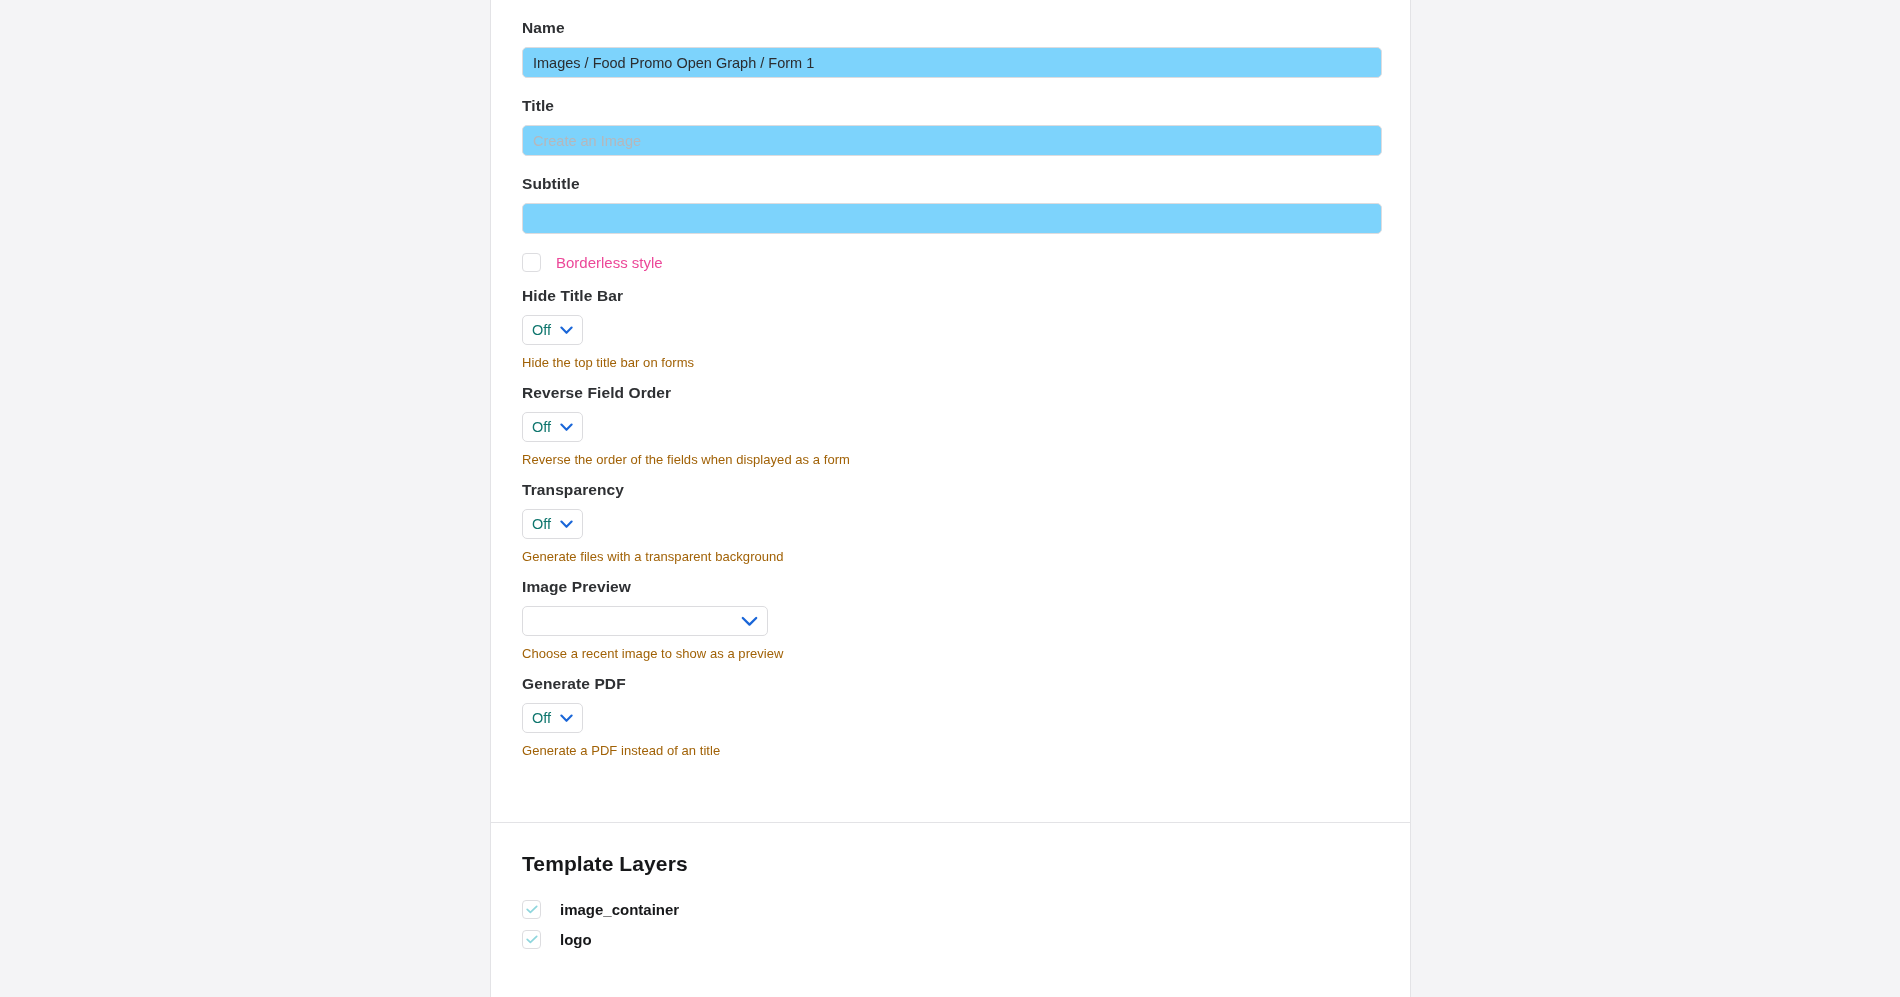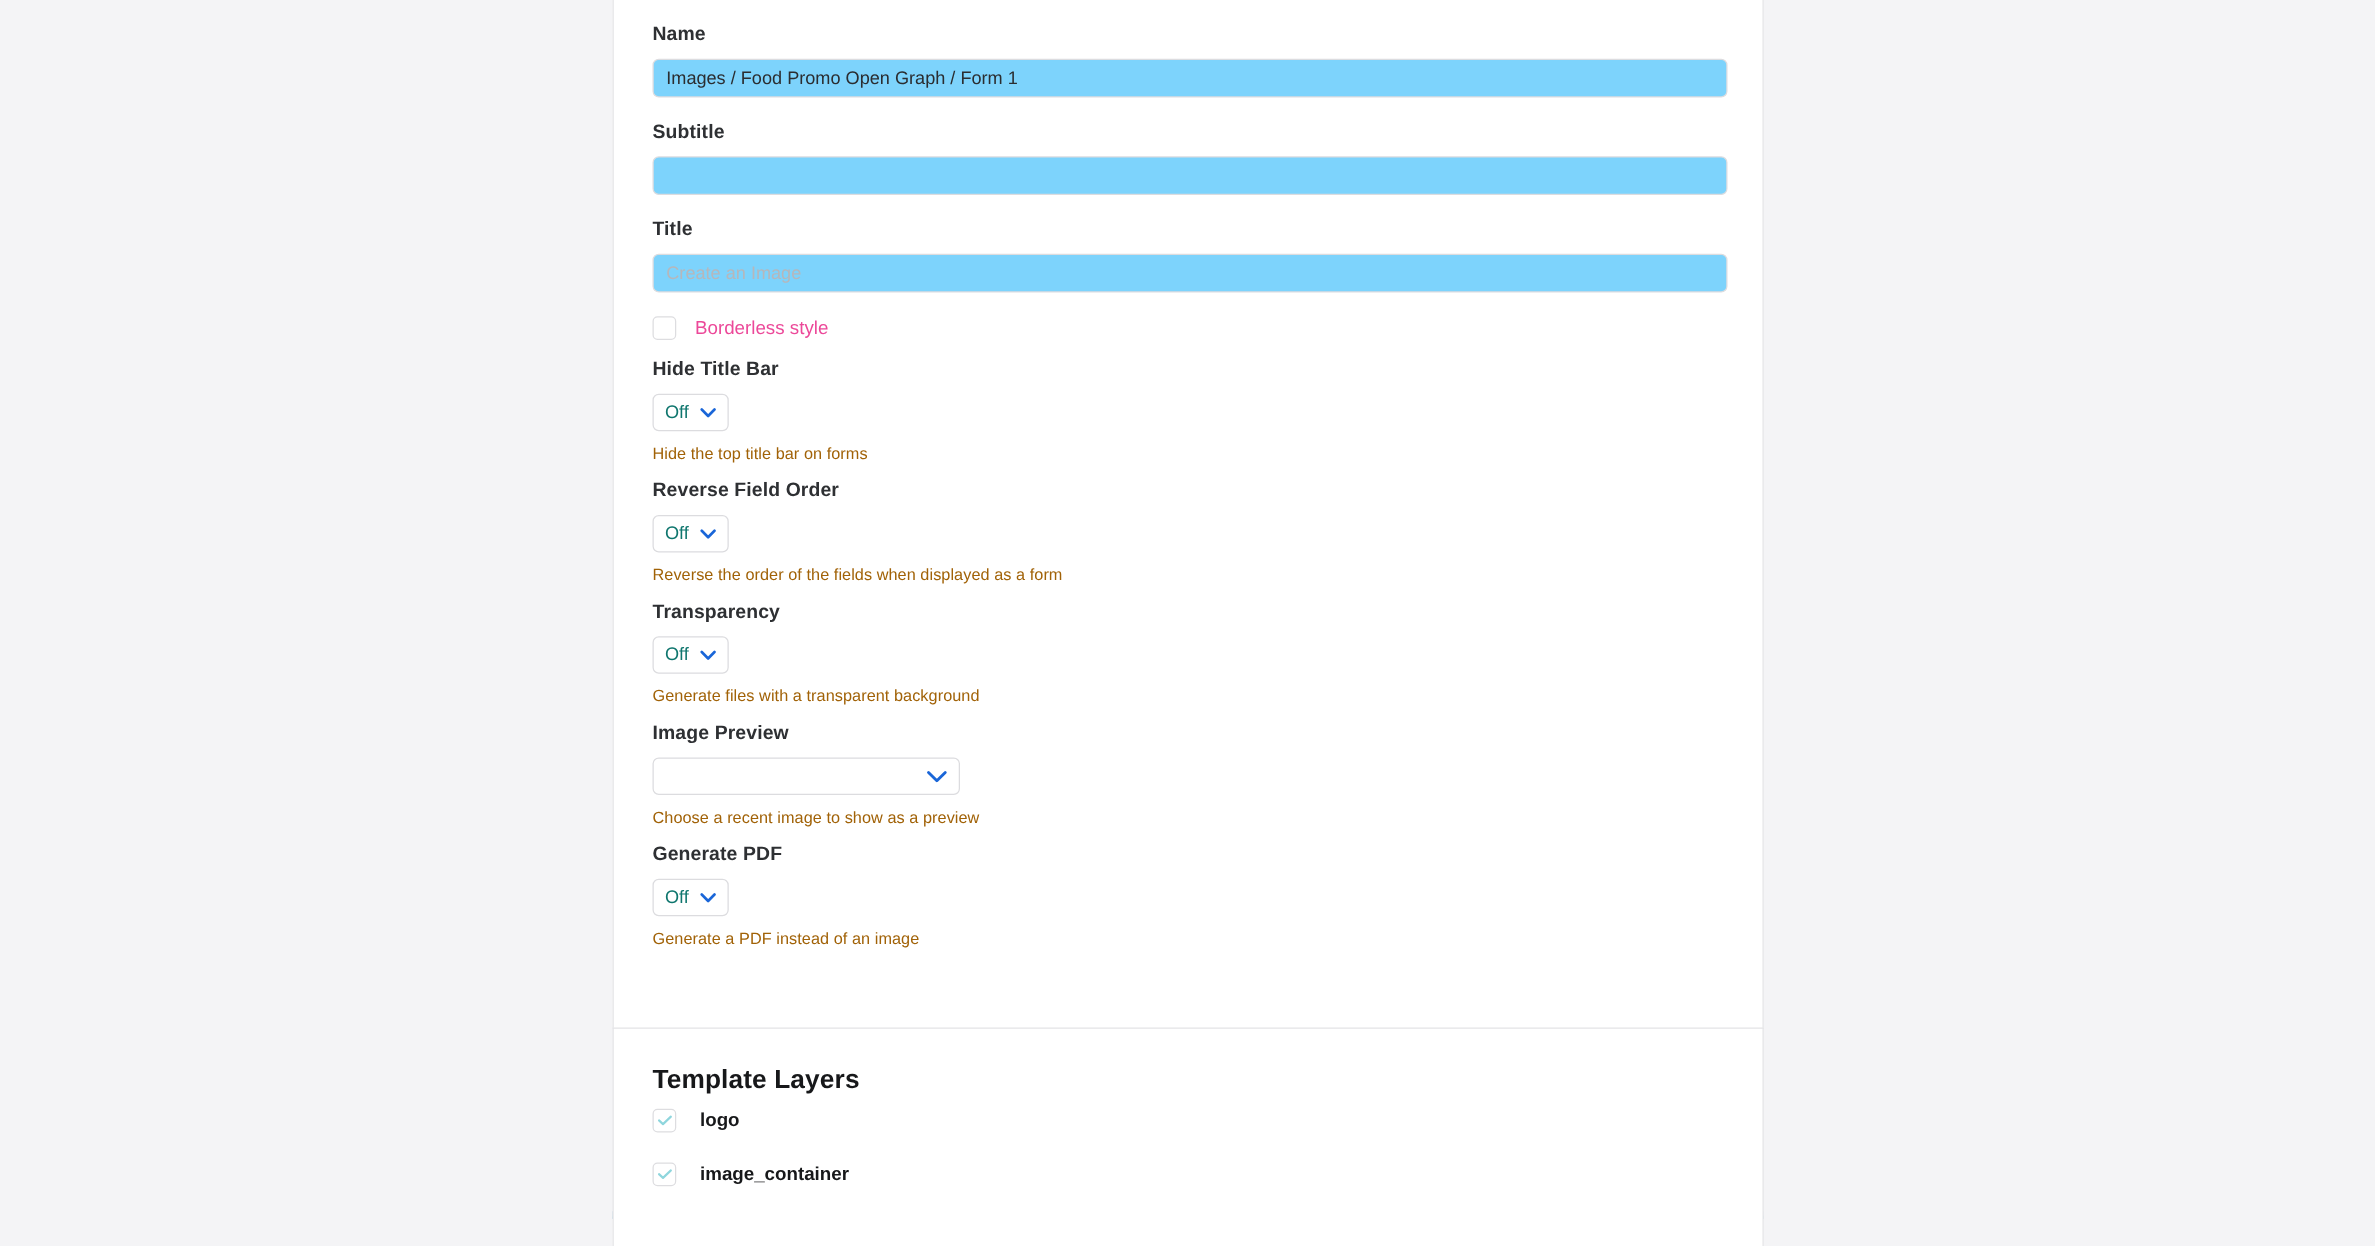--- a/index.html
+++ b/index.html
@@ -127,27 +127,27 @@
 
   <div class="card" id="settings-card">
     <div class="card-inner">
 
       <div class="field" style="padding-top:20px;">
         <div class="field-label">Name</div>
         <input class="text-input" type="text" style="margin-top: 10px;" value="Images / Food Promo Open Graph / Form 1">
       </div>
 
       <div class="field" style="margin-top:19px;">
+        <div class="field-label">Title</div>
+        <input class="text-input" type="text" style="margin-top: 10px;" placeholder="Create an Image">
+      </div>
+
+      <div class="field" style="margin-top:19px;">
         <div class="field-label">Subtitle</div>
         <input class="text-input" type="text" style="margin-top: 10px;" placeholder="">
-      </div>
-
-      <div class="field" style="margin-top:19px;">
-        <div class="field-label">Title</div>
-        <input class="text-input" type="text" style="margin-top: 10px;" placeholder="Create an Image">
       </div>
 
       <div class="checkbox-row" style="margin-top:19px;">
         <span class="cbx"></span>
         <span class="cbx-label">Borderless style</span>
       </div>
 
       <div class="field" style="margin-top:15px;">
         <div class="field-label">Hide Title Bar</div>
         <div class="select-box select-sm" style="margin-top:10px;">
@@ -203,43 +203,43 @@
       <div class="field" style="margin-top:14px;">
         <div class="field-label">Generate PDF</div>
         <div class="select-box select-sm" style="margin-top:10px;">
           <span class="select-value">Off</span>
           <span class="chev">
             <svg width="13" height="9" viewBox="0 0 13 9">
                 <path d="M1.4 1.6 L6.5 6.8 L11.6 1.6" fill="none" stroke="#1a66d8" stroke-width="2.1" stroke-linecap="round" stroke-linejoin="round"></path>
               </svg>
           </span>
         </div>
-        <div class="helper" style="margin-top:10px;">Generate a PDF instead of an image</div>
+        <div class="helper" style="margin-top:10px;">Generate a PDF instead of an title</div>
       </div>
 
     </div>
   </div>
 
   <div class="card" id="layers-card">
     <div class="card-inner" style="padding-top:29px;">
       <div class="section-title">Template Layers</div>
+
+      <div class="layer-row" style="margin-top:24px;">
+        <span class="cbx">
+          <svg width="12" height="9" viewBox="0 0 12 9">
+              <path d="M1.2 4.3 L4.4 7.3 L10.7 1.3" fill="none" stroke="#8fd6dd" stroke-width="1.7" stroke-linecap="round" stroke-linejoin="round"></path>
+            </svg>
+        </span>
+        <span class="layer-name">image_container</span>
+      </div>
 
       <div class="layer-row" style="margin-top:11px;">
         <span class="cbx">
           <svg width="12" height="9" viewBox="0 0 12 9">
               <path d="M1.2 4.3 L4.4 7.3 L10.7 1.3" fill="none" stroke="#8fd6dd" stroke-width="1.7" stroke-linecap="round" stroke-linejoin="round"></path>
             </svg>
         </span>
         <span class="layer-name">logo</span>
       </div>
-
-      <div class="layer-row" style="margin-top:24px;">
-        <span class="cbx">
-          <svg width="12" height="9" viewBox="0 0 12 9">
-              <path d="M1.2 4.3 L4.4 7.3 L10.7 1.3" fill="none" stroke="#8fd6dd" stroke-width="1.7" stroke-linecap="round" stroke-linejoin="round"></path>
-            </svg>
-        </span>
-        <span class="layer-name">image_container</span>
-      </div>
     </div>
   </div>
 
 </div>
 
 </body></html>

